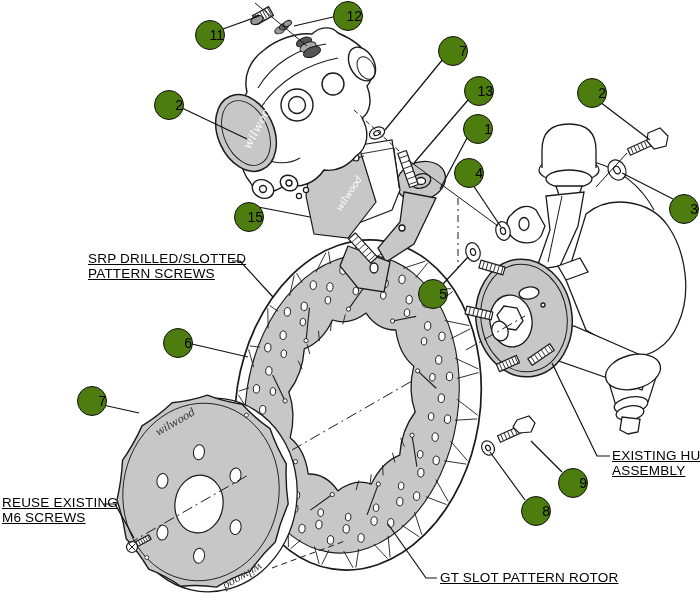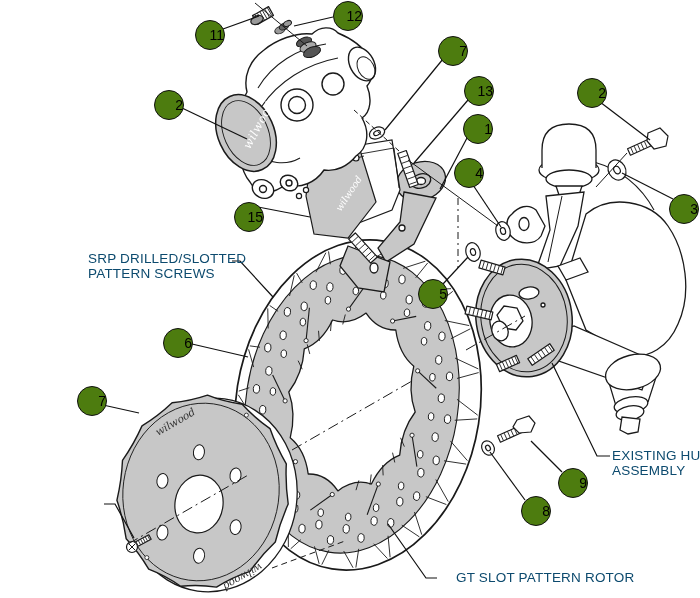--- a/index.html
+++ b/index.html
@@ -2,22 +2,22 @@
 <html><head>
 <meta charset="utf-8">
 <style>
   html,body{margin:0;padding:0;background:#fff;}
   .stage{position:relative;width:700px;height:598px;background:#fff;overflow:hidden;
          font-family:"Liberation Sans",sans-serif;}
   .stage svg{position:absolute;left:0;top:0;}
   .callout{position:absolute;width:28px;height:28px;border:1.6px solid #111;border-radius:50%;
            background:#4d7c0f;display:flex;align-items:center;justify-content:flex-end;
            font:400 14px/1 "Liberation Sans",sans-serif;color:#000;z-index:5;}
-  .dlabel{position:absolute;font:400 13.5px/14.5px "Liberation Sans",sans-serif;color:#0c4a6e;
-          letter-spacing:.2px;white-space:nowrap;z-index:5;}
+  .dlabel{position:absolute;font:400 13.5px/14.5px "Liberation Sans",sans-serif;color:#000000;
+          letter-spacing:.2px;white-space:nowrap;z-index:5;text-decoration:underline;}
   .ln{stroke:#1a1a1a;fill:none;}
 </style>
 </head>
 <body>
 
 <div class="stage">
 
 <svg id="art" width="700" height="598" viewBox="0 0 700 598">
 
   <g stroke="#1a1a1a" fill="#fff" stroke-width="1.3">
@@ -470,20 +470,24 @@
       <span>7</span>
     </div>
   <div class="callout" style="left:234px;top:190px;margin-top:12px;">
       <span>15</span>
     </div>
 
   <div class="dlabel" style="left:88px;top:252px;">
     <div>SRP DRILLED/SLOTTED</div>
     <div>PATTERN SCREWS</div>
   </div>
+  <div class="dlabel" style="left:2px;top:496px;">
+    <div>REUSE EXISTING</div>
+    <div>M6 SCREWS</div>
+  </div>
   <div class="dlabel" style="left:612px;top:449px;">
     <div>EXISTING HUB</div>
     <div>ASSEMBLY</div>
   </div>
-  <div class="dlabel" style="left:456px;top:571px;">
+  <div class="dlabel" style="left:440px;top:571px;">
     <div>GT SLOT PATTERN ROTOR</div>
   </div>
 </div>
 
 </body></html>

